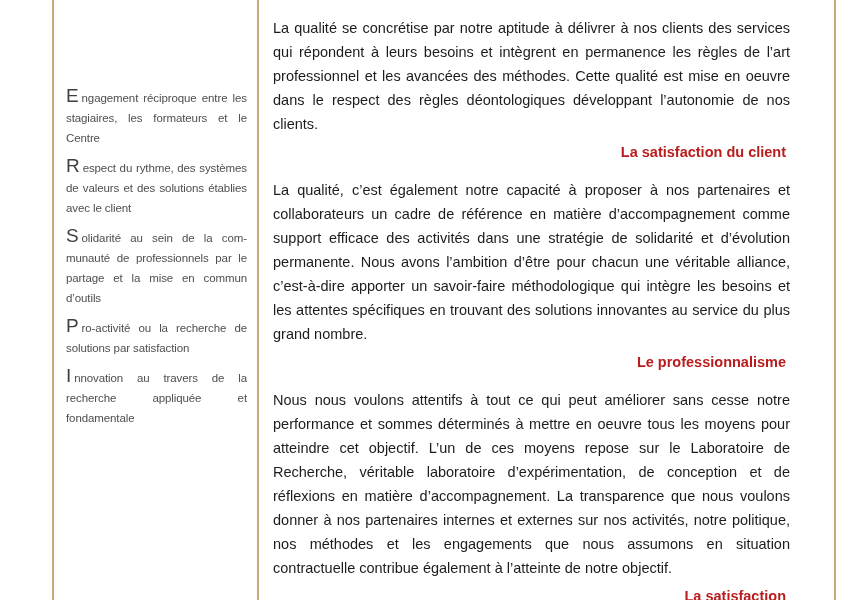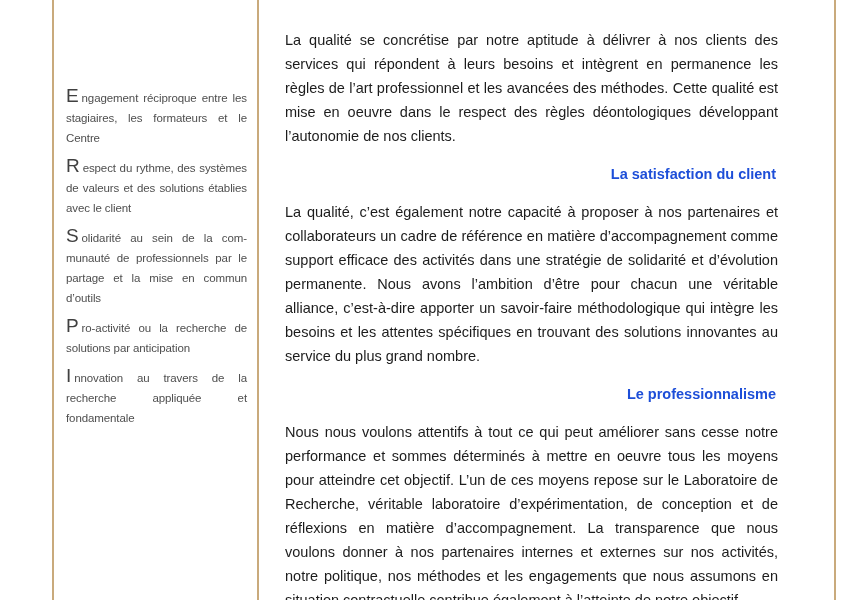--- a/index.html
+++ b/index.html
@@ -44,28 +44,28 @@
     position: absolute;
     left: 259px; top: 0;
     width: 517px;
     padding: 16px 44px 0 14px;
     color: #1c1c1c;
     font-size: 14.5px;
     line-height: 24px;
   }
   .section { margin-bottom: 14px; }
   .section-paragraph {
-    margin: 12px;
+    margin: 0;
     text-align: justify;
   }
   .section-heading {
-    margin: 14px;
+    margin: 4px;
     text-align: right;
     font-weight: 700;
-    color: #1d4ed8;
+    color: #b91c1c;
     font-size: 14.5px;
     line-height: 24px;
   }
 </style>
 </head>
 <body>
 
 <div class="vline vline-left"></div>
 <div class="vline vline-mid"></div>
 <div class="vline vline-right"></div>
@@ -74,21 +74,21 @@
   <div class="value-item">
     <span class="drop-cap">E</span><span>ngagement réciproque entre les stagiaires, les formateurs et le Centre</span>
   </div>
   <div class="value-item">
     <span class="drop-cap">R</span><span>espect du rythme, des systèmes de valeurs et des solutions établies avec le client</span>
   </div>
   <div class="value-item">
     <span class="drop-cap">S</span><span>olidarité au sein de la com­munauté de professionnels par le partage et la mise en com­mun d’outils</span>
   </div>
   <div class="value-item">
-    <span class="drop-cap">P</span><span>ro-activité ou la recherche de solutions par anticipation</span>
+    <span class="drop-cap">P</span><span>ro-activité ou la recherche de solutions par satisfaction</span>
   </div>
   <div class="value-item">
     <span class="drop-cap">I</span><span>nnovation au travers de la recherche appliquée et fondamentale</span>
   </div>
 </div>
 
 <div class="main">
   <div class="section">
     <p class="section-paragraph">La qualité se concrétise par notre aptitude à délivrer à nos clients des services qui répondent à leurs besoins et intègrent en permanence les règles de l’art professionnel et les avancées des méthodes. Cette qualité est mise en oeuvre dans le respect des règles déontologiques développant l’autonomie de nos clients.</p>
     <p class="section-heading">La satisfaction du client</p>

